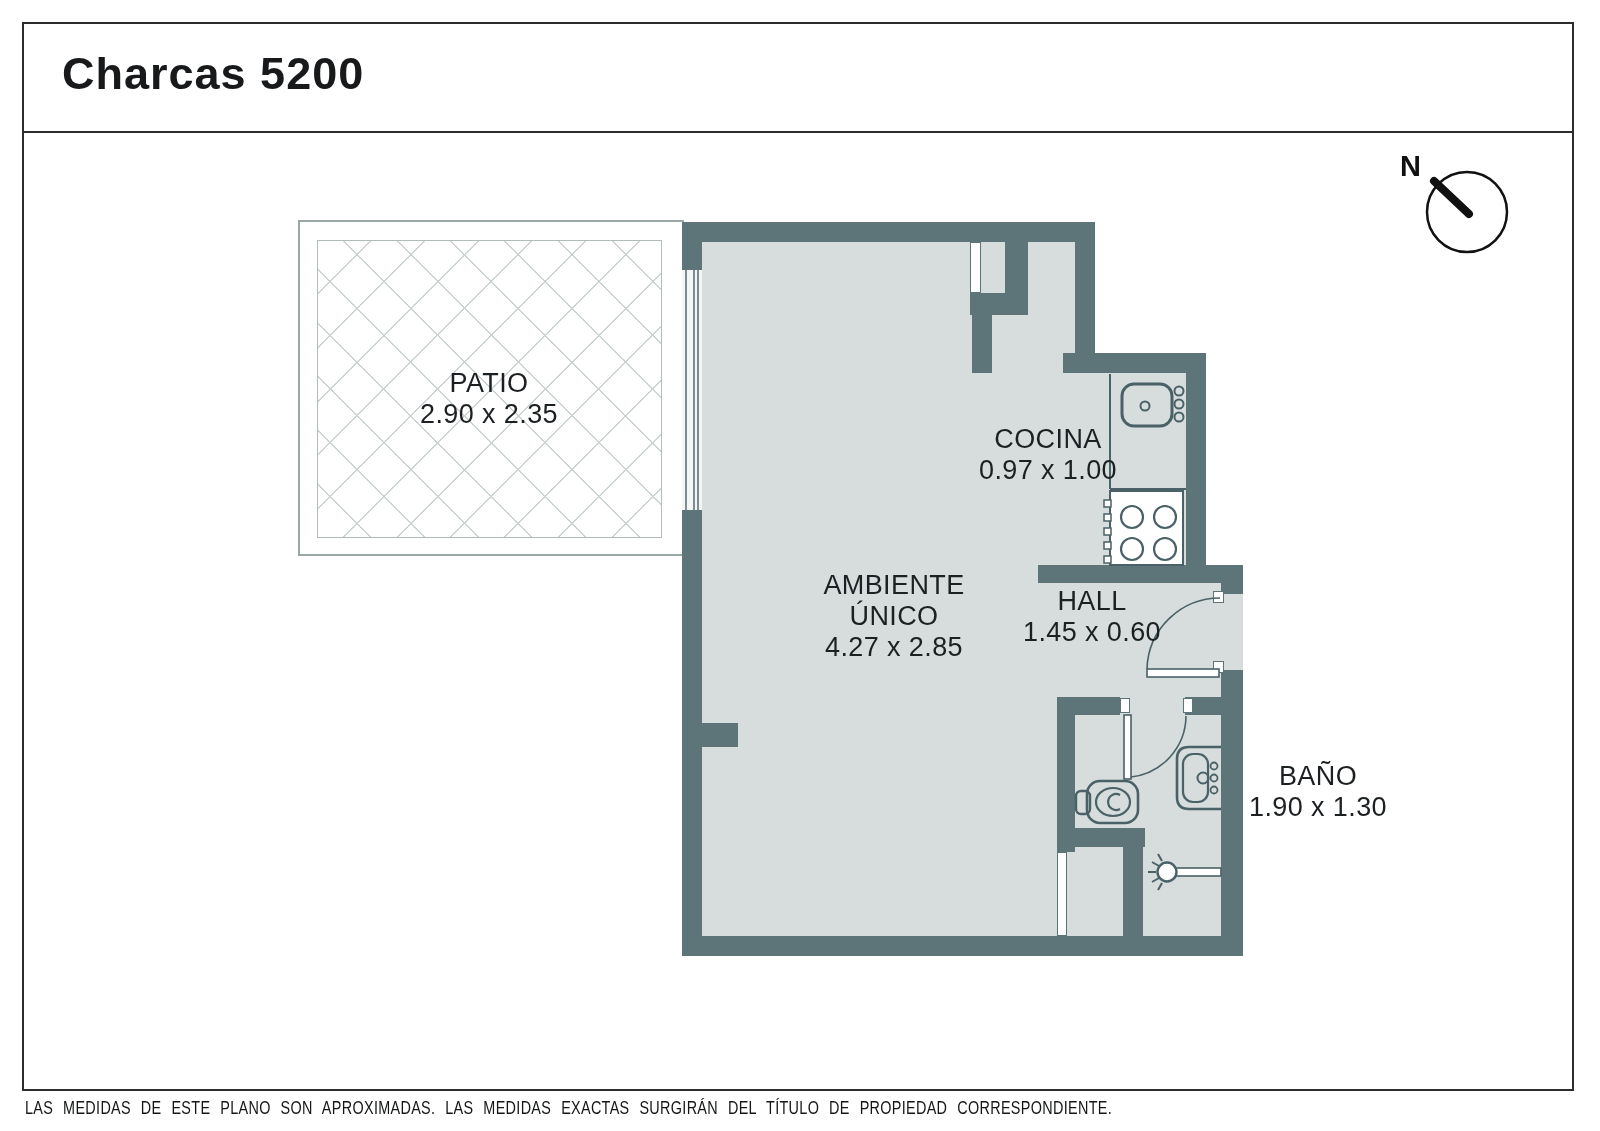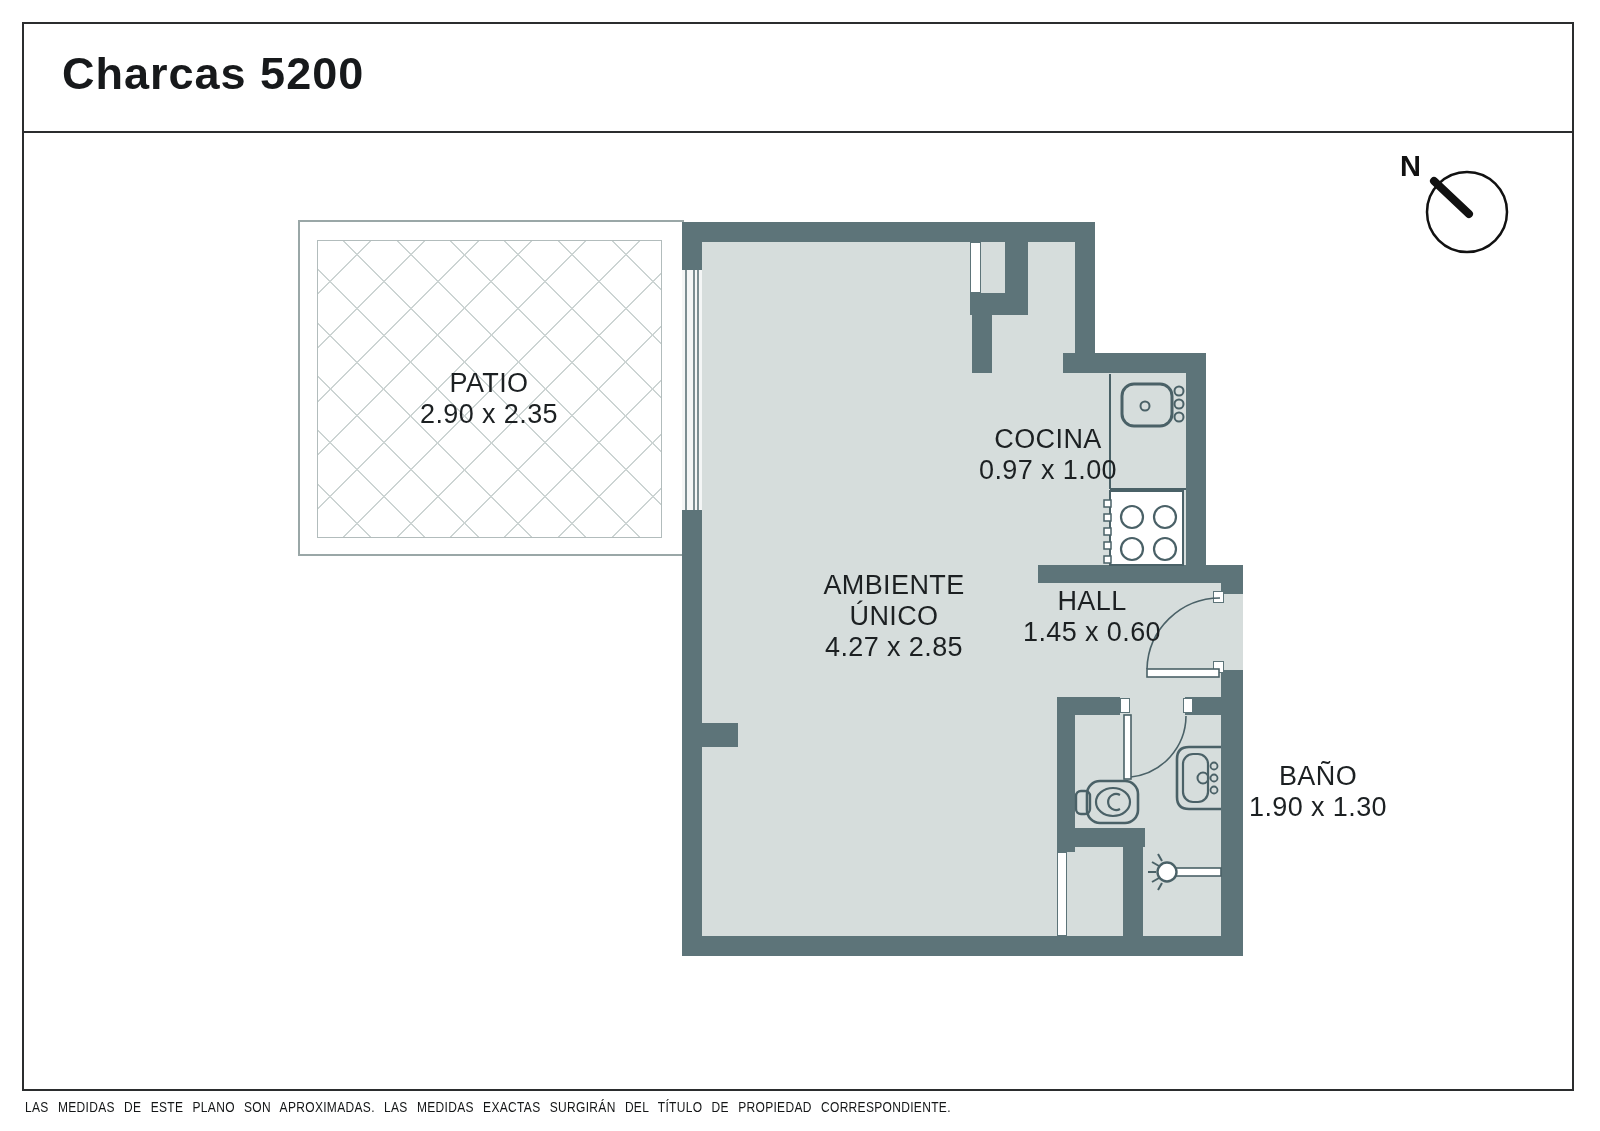--- a/index.html
+++ b/index.html
@@ -22,21 +22,21 @@
       repeating-linear-gradient(45deg, transparent 0 36.5px, #ccd4d3 36.5px 38px),
       repeating-linear-gradient(135deg, transparent 0 36.5px, #ccd4d3 36.5px 38px);}
   
   .window-strip{left:682px;top:270px;width:20px;height:240px;background:#f4f6f6;}
   
   .label{position:absolute;width:200px;text-align:center;color:#1c2022;
          font-size:27px;line-height:31px;letter-spacing:0.4px;}
   .north-label{position:absolute;left:1400px;top:150px;font-size:29px;font-weight:700;color:#111;}
   
   .footer{position:absolute;left:25px;top:1098px;width:1550px;display:flex;justify-content:space-between;
-          font-size:15px;color:#141617;letter-spacing:0.4px;word-spacing:7px;white-space:nowrap;}
+          font-size:18px;color:#141617;letter-spacing:0.4px;word-spacing:7px;white-space:nowrap;}
   .footer .left{transform:scaleX(0.80);transform-origin:left center;}
   svg{position:absolute;left:0;top:0;pointer-events:none;}
 </style>
 </head>
 <body>
 
 <div class="abs frame"></div>
 <div class="abs header-sep"></div>
 <div class="abs title">Charcas 5200</div>
 

